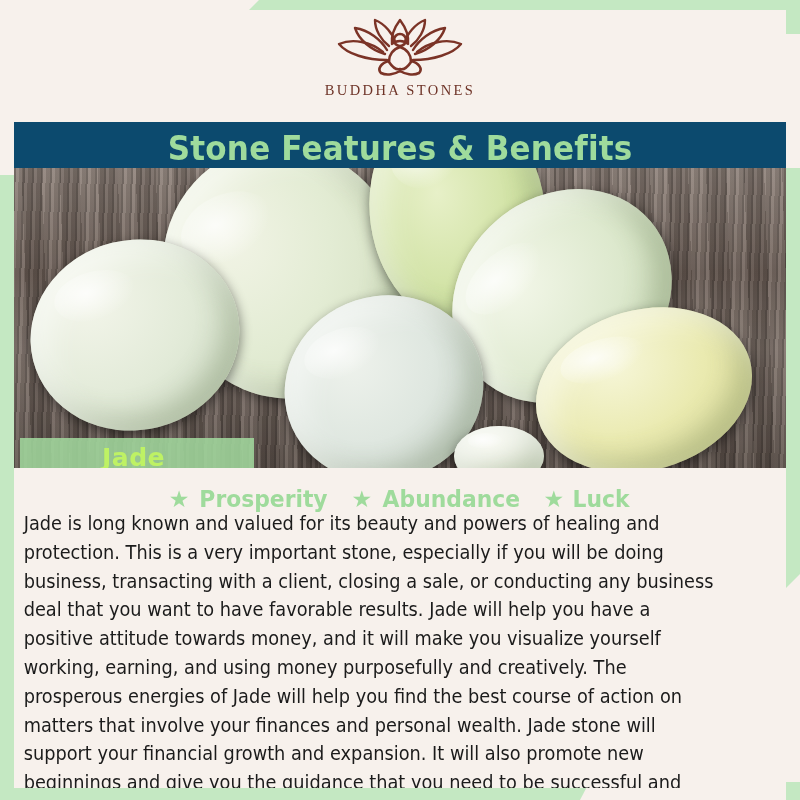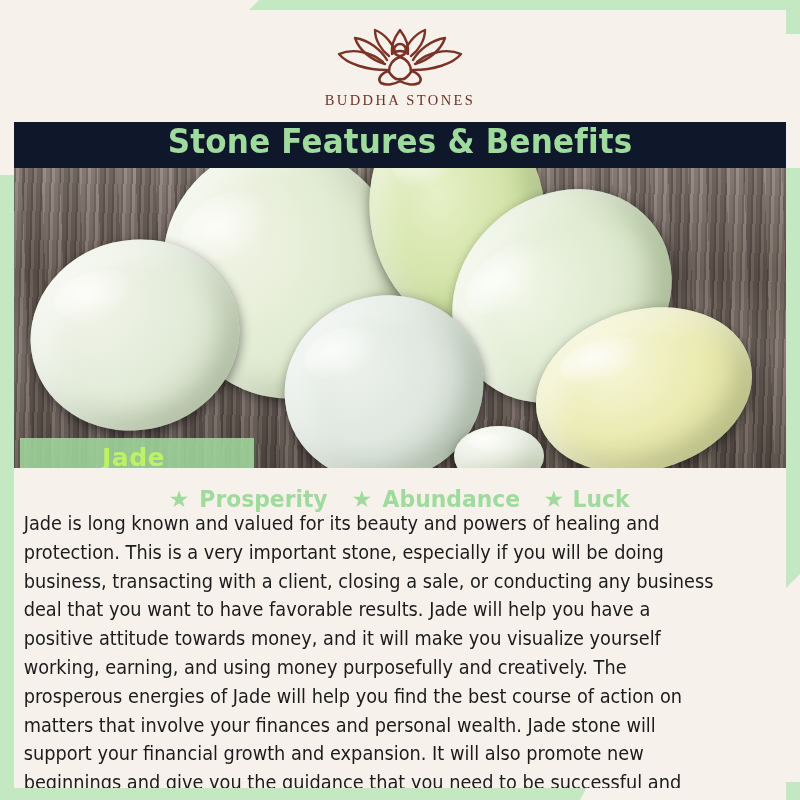--- a/index.html
+++ b/index.html
@@ -75,21 +75,21 @@
     position: absolute;
     top: 0;
     left: 0;
     width: 100%;
     height: 112px;
     background: #f7f1ec;
     display: flex;
     flex-direction: column;
     align-items: center;
     justify-content: flex-start;
-    padding-top: 16px;
+    padding-top: 6px;
     box-sizing: border-box;
   }
   .logo-mark {
     width: 150px;
     height: 62px;
     display: block;
   }
   .brand-name {
     margin-top: 4px;
     font-family: "Liberation Serif", serif;
@@ -99,23 +99,23 @@
     font-weight: 400;
   }
 
   
   .title-banner {
     position: absolute;
     top: 112px;
     left: 0;
     width: 100%;
     height: 46px;
-    background: #0f172a;
-    display: flex;
-    align-items: flex-start;
+    background: #0c4a6e;
+    display: flex;
+    align-items: flex-end;
     justify-content: center;
   }
   .title-text {
     font-family: "DejaVu Sans", sans-serif;
     font-weight: bold;
     font-size: 33px;
     color: #9fdb9c;
     letter-spacing: 0.2px;
     transform: scaleX(0.94);
     white-space: nowrap;

